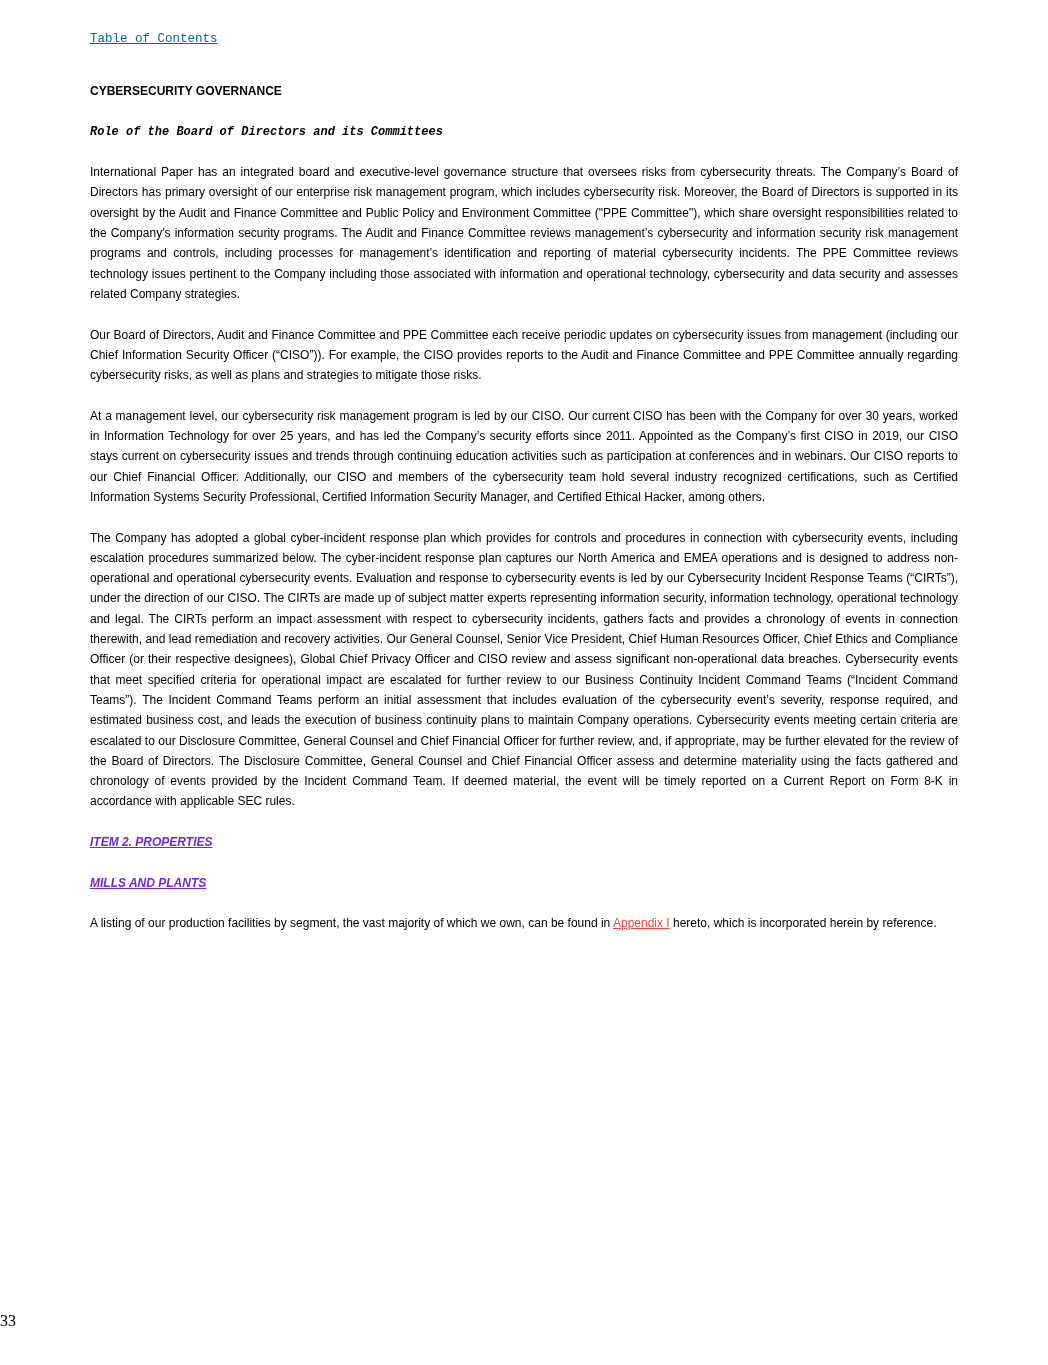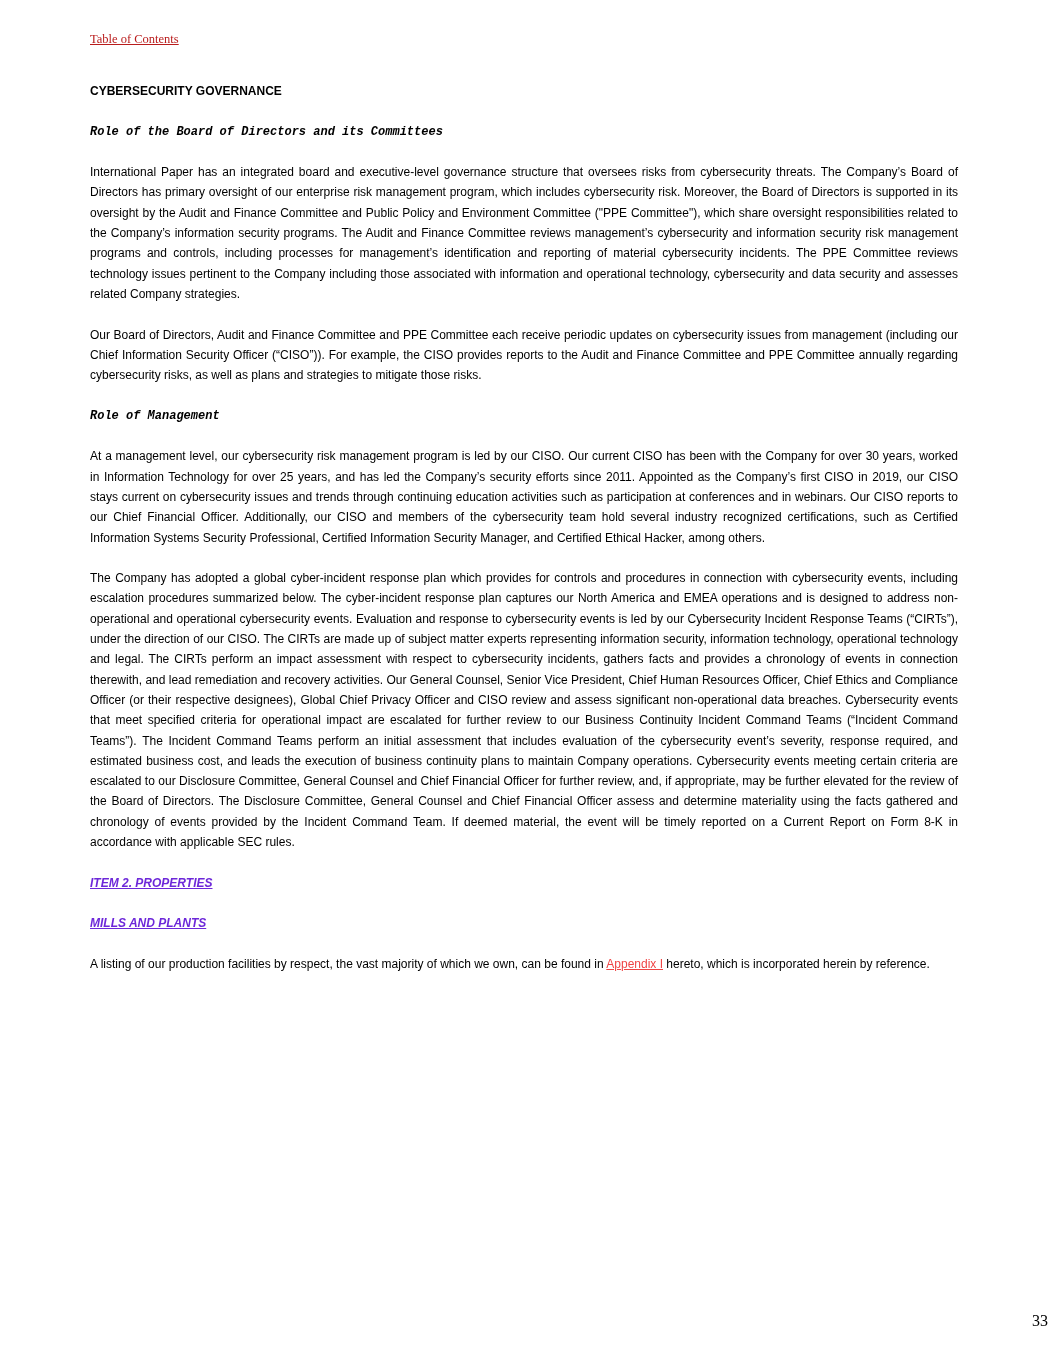--- a/index.html
+++ b/index.html
@@ -17,23 +17,23 @@
     .page {
       position: absolute;
       left: 90px;
       top: 0;
       width: 868px;
     }
     .toc-link {
       position: absolute;
       top: 32px;
       left: 0;
-      font-family: Liberation Serif, serif;
+      font-family: Liberation Mono, monospace;
       font-size: 12.5px;
-      color: #b91c1c;
+      color: #0369a1;
       text-decoration: underline;
       cursor: pointer;
     }
     .content {
       position: absolute;
       top: 81px;
       left: 0;
       width: 868px;
       font-family: "Liberation Sans", sans-serif;
       font-size: 12px;
@@ -67,21 +67,21 @@
     a.inline-link {
       color: #ef4444;
       text-decoration: underline;
       cursor: pointer;
     }
     .page-number {
       position: absolute;
       top: 1312px;
       left: 0;
       width: 1048px;
-      text-align: right;
+      text-align: left;
       font-family: "Liberation Serif", serif;
       font-size: 16px;
     }
   </style>
 </head>
 <body>
 
 <div class="page">
 
   <a class="toc-link">Table of Contents</a>
@@ -89,29 +89,28 @@
   <div class="content">
 
     <div class="h-bold">CYBERSECURITY GOVERNANCE</div>
 
     <div class="h-bold-italic">Role of the Board of Directors and its Committees</div>
 
     <p class="body">International Paper has an integrated board and executive-level governance structure that oversees risks from cybersecurity threats. The Company’s Board of Directors has primary oversight of our enterprise risk management program, which includes cybersecurity risk. Moreover, the Board of Directors is supported in its oversight by the Audit and Finance Committee and Public Policy and Environment Committee ("PPE Committee"), which share oversight responsibilities related to the Company’s information security programs. The Audit and Finance Committee reviews management’s cybersecurity and information security risk management programs and controls, including processes for management’s identification and reporting of material cybersecurity incidents. The PPE Committee reviews technology issues pertinent to the Company including those associated with information and operational technology, cybersecurity and data security and assesses related Company strategies.</p>
 
     <p class="body">Our Board of Directors, Audit and Finance Committee and PPE Committee each receive periodic updates on cybersecurity issues from management (including our Chief Information Security Officer (“CISO”)). For example, the CISO provides reports to the Audit and Finance Committee and PPE Committee annually regarding cybersecurity risks, as well as plans and strategies to mitigate those risks.</p>
 
-    <div class="h-bold-italic">Role of Management</div>
 
     <p class="body">At a management level, our cybersecurity risk management program is led by our CISO. Our current CISO has been with the Company for over 30 years, worked in Information Technology for over 25 years, and has led the Company’s security efforts since 2011. Appointed as the Company’s first CISO in 2019, our CISO stays current on cybersecurity issues and trends through continuing education activities such as participation at conferences and in webinars. Our CISO reports to our Chief Financial Officer. Additionally, our CISO and members of the cybersecurity team hold several industry recognized certifications, such as Certified Information Systems Security Professional, Certified Information Security Manager, and Certified Ethical Hacker, among others.</p>
 
     <p class="body">The Company has adopted a global cyber-incident response plan which provides for controls and procedures in connection with cybersecurity events, including escalation procedures summarized below. The cyber-incident response plan captures our North America and EMEA operations and is designed to address non-operational and operational cybersecurity events. Evaluation and response to cybersecurity events is led by our Cybersecurity Incident Response Teams (“CIRTs”), under the direction of our CISO. The CIRTs are made up of subject matter experts representing information security, information technology, operational technology and legal. The CIRTs perform an impact assessment with respect to cybersecurity incidents, gathers facts and provides a chronology of events in connection therewith, and lead remediation and recovery activities. Our General Counsel, Senior Vice President, Chief Human Resources Officer, Chief Ethics and Compliance Officer (or their respective designees), Global Chief Privacy Officer and CISO review and assess significant non-operational data breaches. Cybersecurity events that meet specified criteria for operational impact are escalated for further review to our Business Continuity Incident Command Teams (“Incident Command Teams”). The Incident Command Teams perform an initial assessment that includes evaluation of the cybersecurity event’s severity, response required, and estimated business cost, and leads the execution of business continuity plans to maintain Company operations. Cybersecurity events meeting certain criteria are escalated to our Disclosure Committee, General Counsel and Chief Financial Officer for further review, and, if appropriate, may be further elevated for the review of the Board of Directors. The Disclosure Committee, General Counsel and Chief Financial Officer assess and determine materiality using the facts gathered and chronology of events provided by the Incident Command Team. If deemed material, the event will be timely reported on a Current Report on Form 8-K in accordance with applicable SEC rules.</p>
 
     <a class="h-link">ITEM 2. PROPERTIES</a>
 
     <a class="h-link" style="">MILLS AND PLANTS</a>
 
-    <p class="body tight"><span>A listing of our production facilities by respect, the vast majority of which we own, can be found in </span><a class="inline-link">Appendix I</a><span> hereto, which is incorporated herein by reference.</span></p>
+    <p class="body tight"><span>A listing of our production facilities by segment, the vast majority of which we own, can be found in </span><a class="inline-link">Appendix I</a><span> hereto, which is incorporated herein by reference.</span></p>
 
 
   </div>
 </div>
 
 <div class="page-number">33</div>
 
 </body></html>

